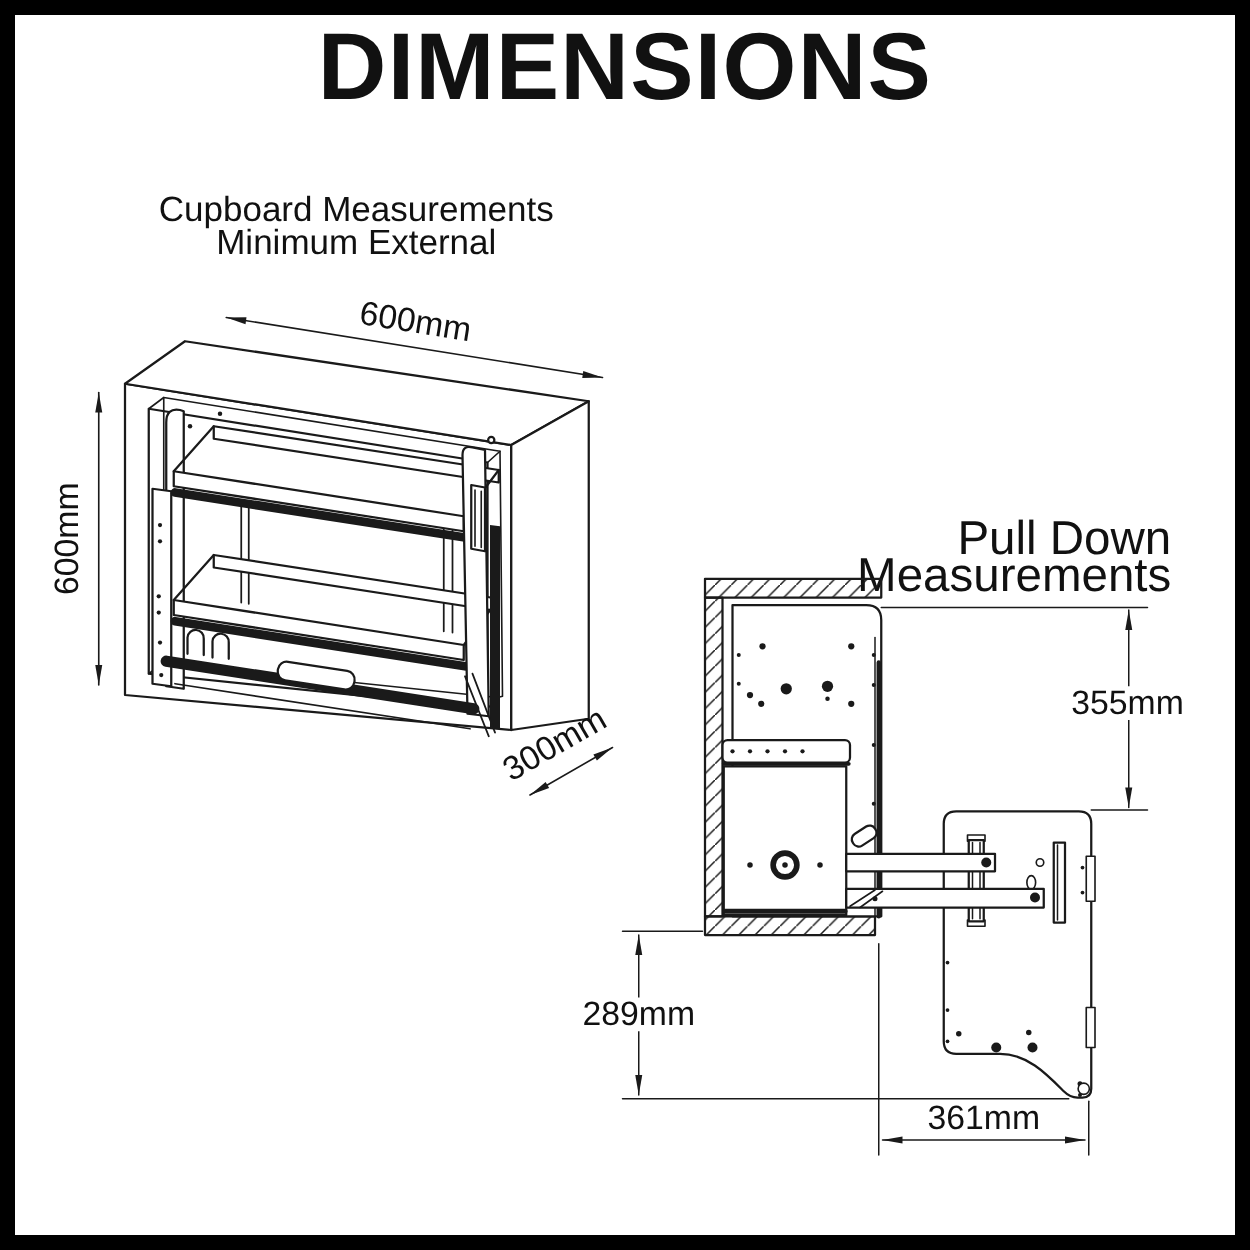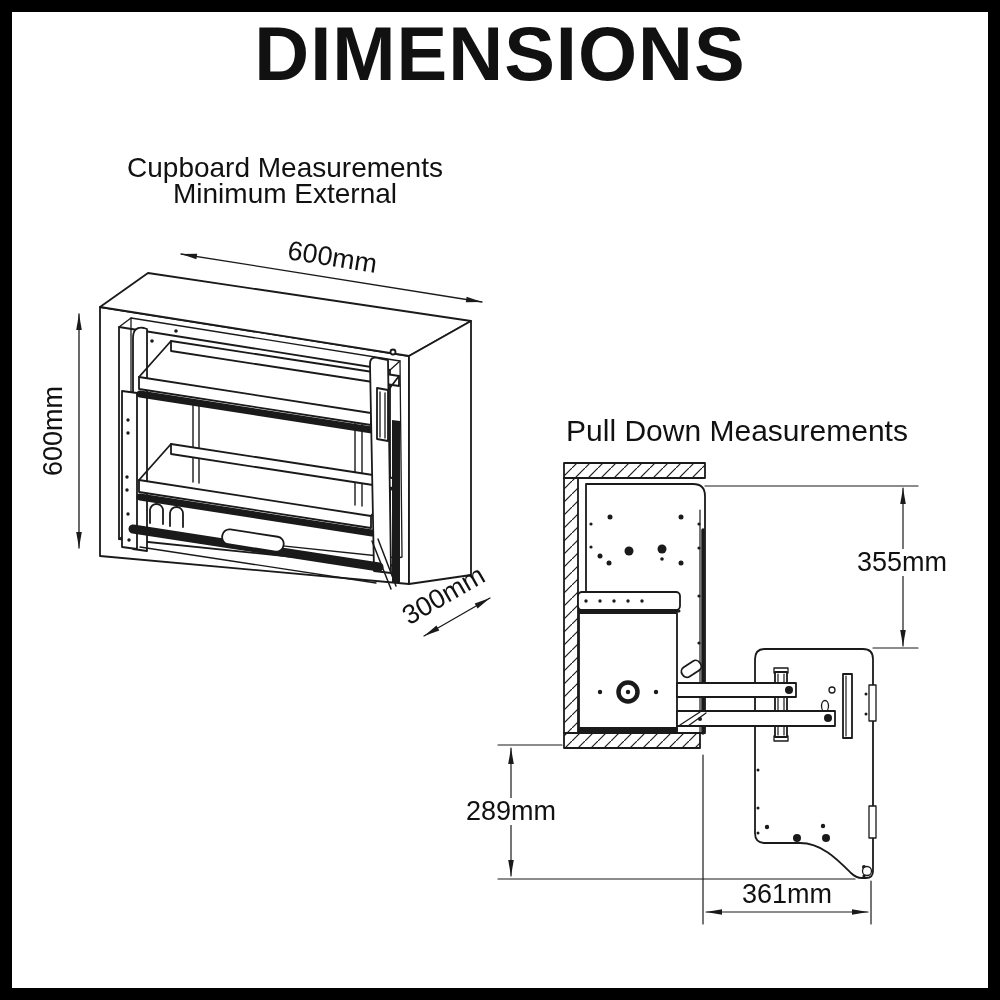--- a/index.html
+++ b/index.html
@@ -3,22 +3,22 @@
 <meta charset="utf-8">
 <style>
   html,body { margin:0; padding:0; background:#fff; }
   .page { position:relative; width:1000px; height:1000px; background:#fff; overflow:hidden;
           font-family:"Liberation Sans", sans-serif; color:#111;text-decoration:underline; }
   .frame { position:absolute; inset:0; border:12px solid #000; pointer-events:none; }
   .main-title { position:absolute; top:16px; left:0; width:100%; text-align:center;
                 font-weight:700; font-size:76px; line-height:1; letter-spacing:1px; }
   .sub-left { position:absolute; top:155px; left:85px; width:400px; text-align:center;
               font-size:28px; line-height:26px; }
-  .sub-right { position:absolute; top:416px; left:537px; width:400px; text-align:center;
-               font-size:30px; line-height:30px; }
+  .sub-right { position:absolute; top:416px; left:537px; width:400px; text-align:right;
+               font-size:38px; line-height:30px; }
   svg.drawing { position:absolute; top:0; left:0; }
   svg text { font-family:"Liberation Sans", sans-serif; font-size:27px; fill:#111; }
 </style>
 </head>
 <body>
 
 <div class="page">
   <div class="frame"></div>
 
   <div class="main-title">DIMENSIONS</div>

